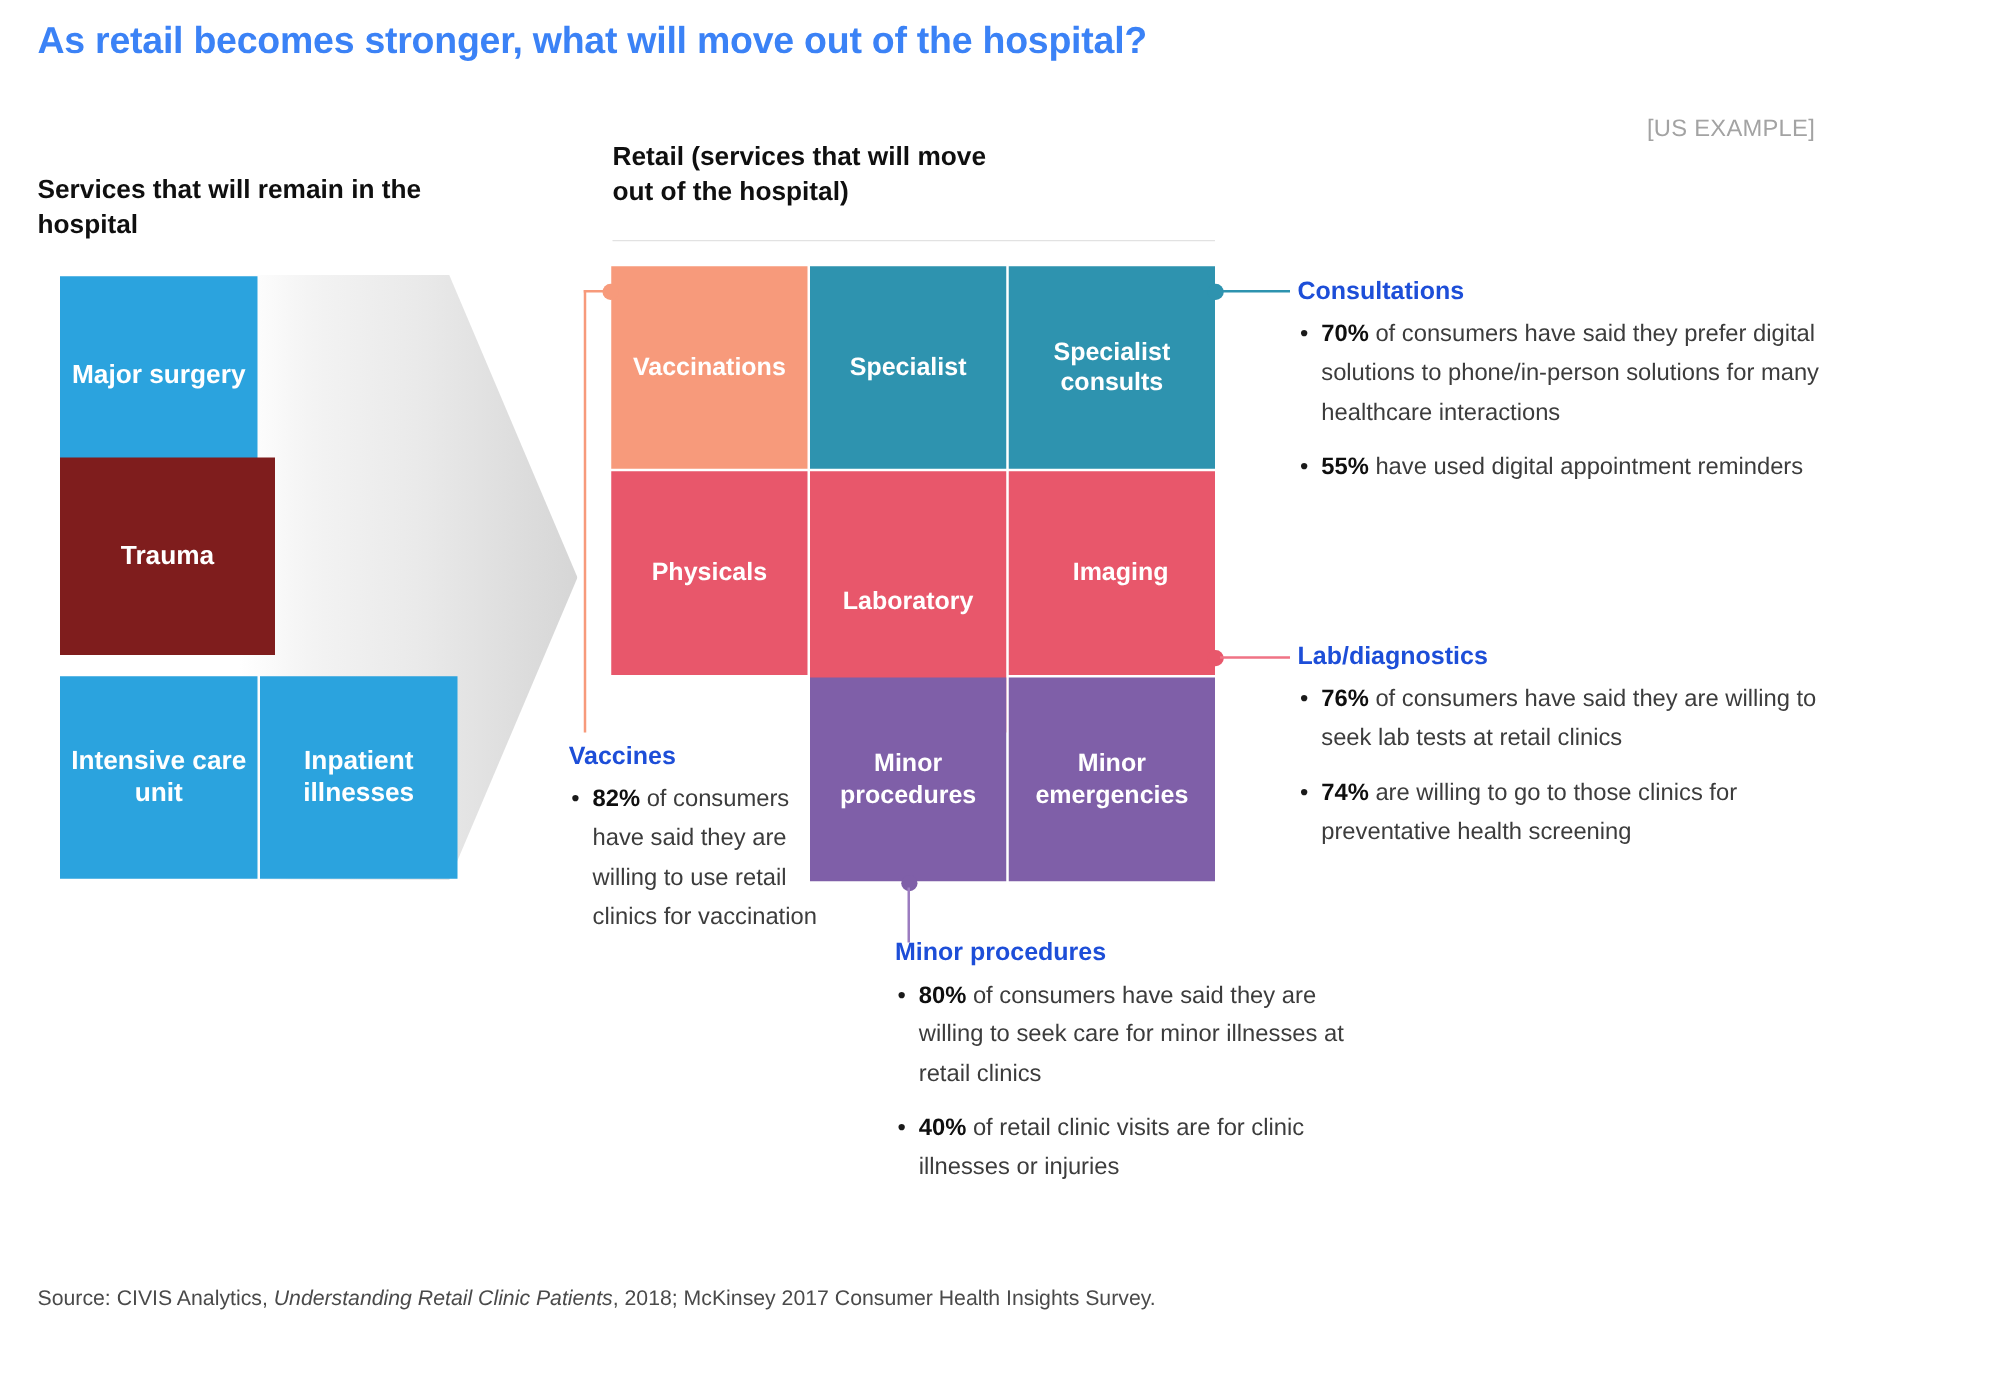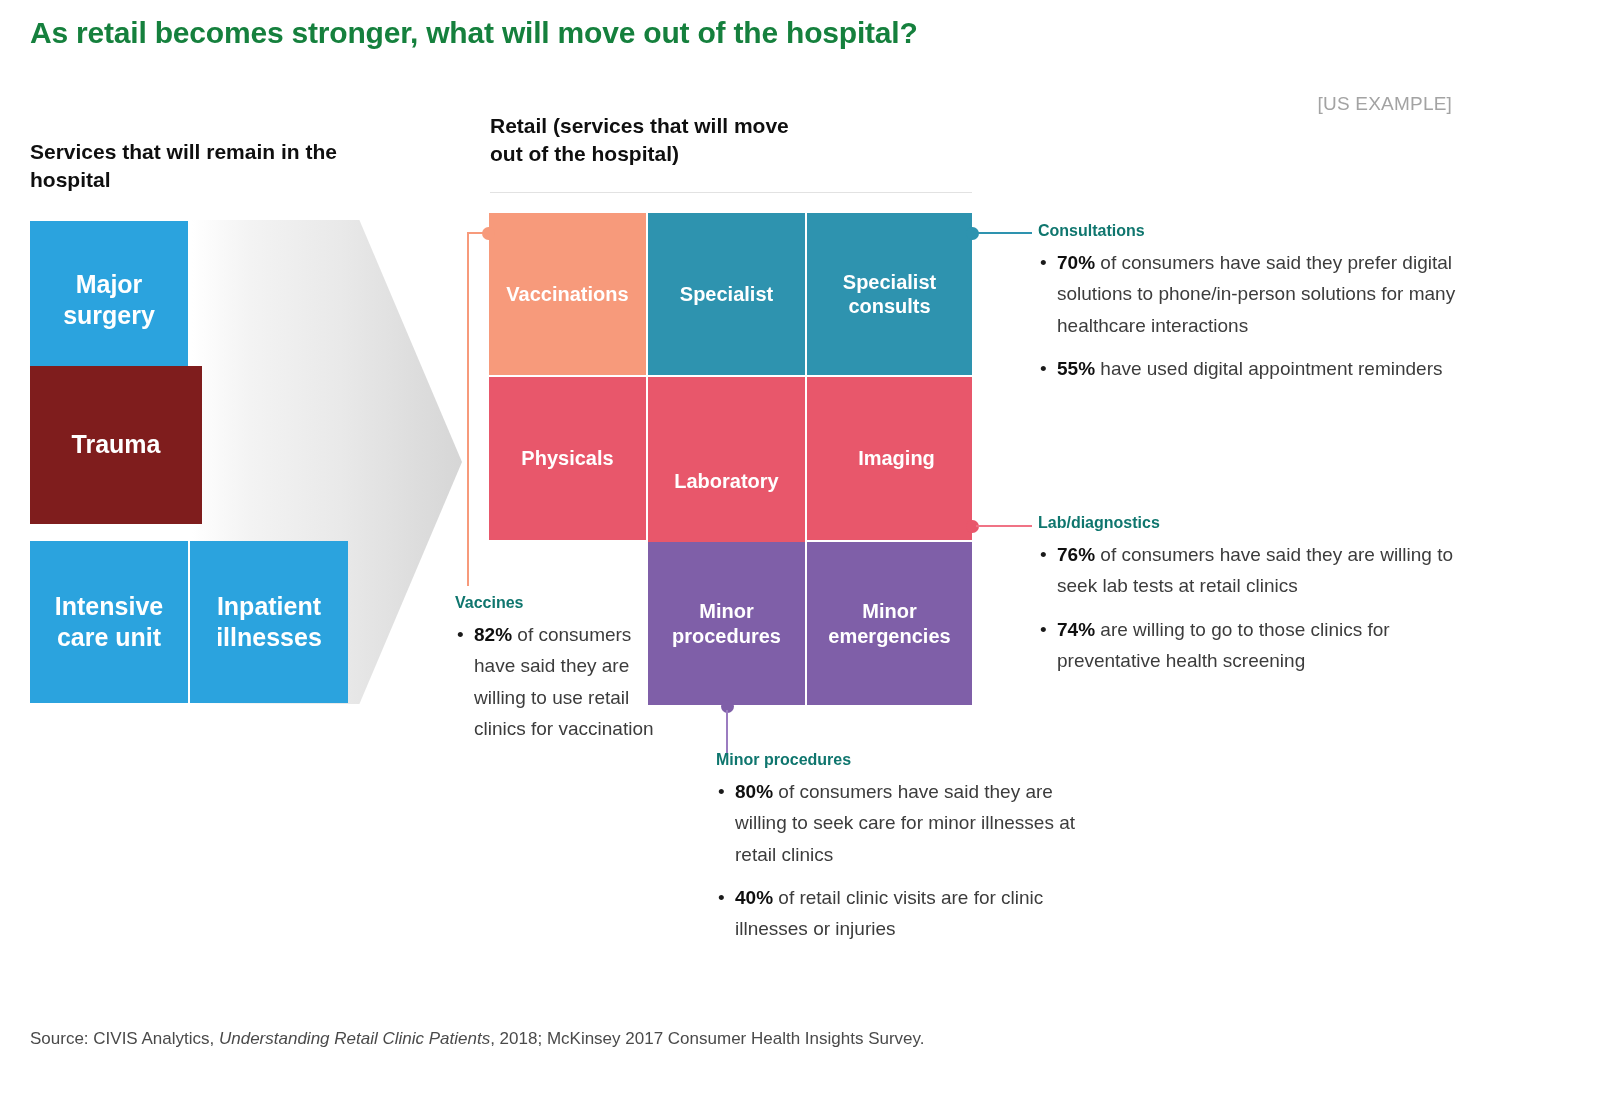--- a/index.html
+++ b/index.html
@@ -21,21 +21,21 @@
   }
 
   
   .title {
     position: absolute;
     left: 30px;
     top: 16px;
     font-size: 30px;
     font-weight: bold;
     letter-spacing: -0.2px;
-    color: #15803d;
+    color: #3b82f6;
     white-space: nowrap;
   }
 
   .us-example {
     position: absolute;
     right: 148px;
     top: 93px;
     font-size: 19px;
     color: #a3a3a3;
     letter-spacing: 0.2px;
@@ -58,29 +58,30 @@
     top: 192px;
     width: 482px;
     height: 1px;
     background: #e2e2e2;
   }
 
   
   .hosp-block {
     position: absolute;
     color: #ffffff;
-    font-size: 25px;
+    font-size: 21px;
     font-weight: bold;
     line-height: 1.25;
     display: flex;
     align-items: center;
     justify-content: center;
     text-align: center;
     box-sizing: border-box;
     padding: 4px;
+    margin-left: 18px;
   }
 
   
   .chevron {
     position: absolute;
     left: 192px;
     top: 220px;
     width: 270px;
     height: 484px;
     clip-path: polygon(0% 0%, 62% 0%, 100% 50%, 62% 100%, 0% 100%);
@@ -99,23 +100,23 @@
     align-items: center;
     justify-content: center;
     text-align: center;
     box-sizing: border-box;
     padding: 2px;
   }
 
   
   .callout { position: absolute; }
   .callout .c-title {
-    font-size: 16px;
-    font-weight: bold;
-    color: #0f766e;
+    font-size: 20px;
+    font-weight: bold;
+    color: #1d4ed8;
     margin-bottom: 6px;
     line-height: 1.25;
   }
   .callout ul {
     margin: 0;
     padding: 0;
     list-style: none;
   }
   .callout li {
     position: relative;

